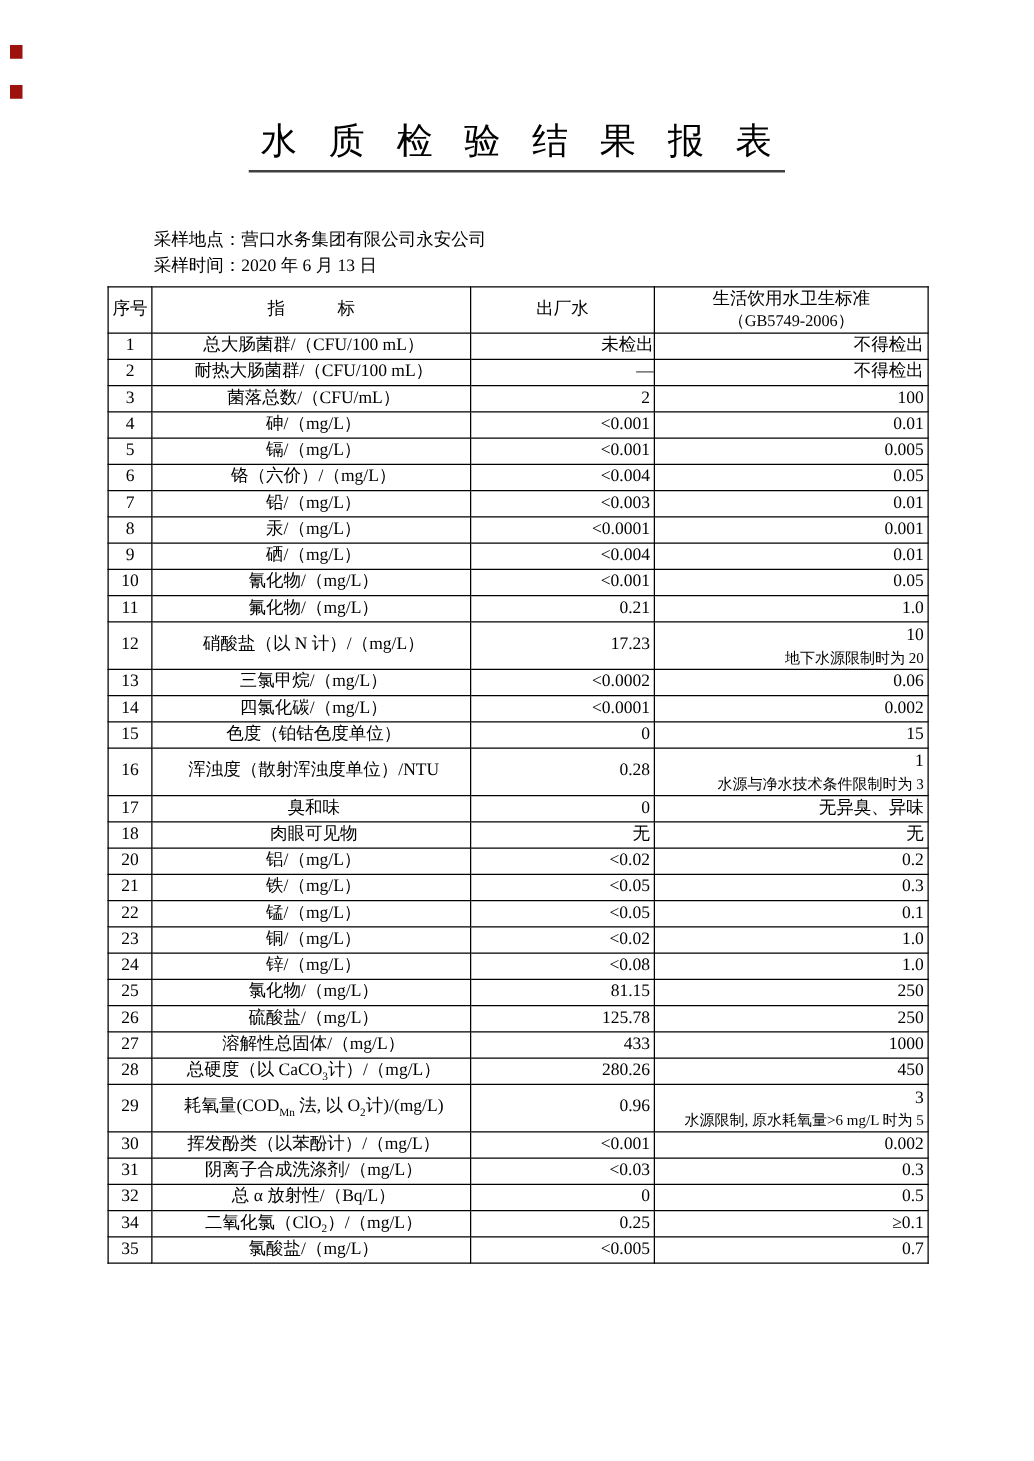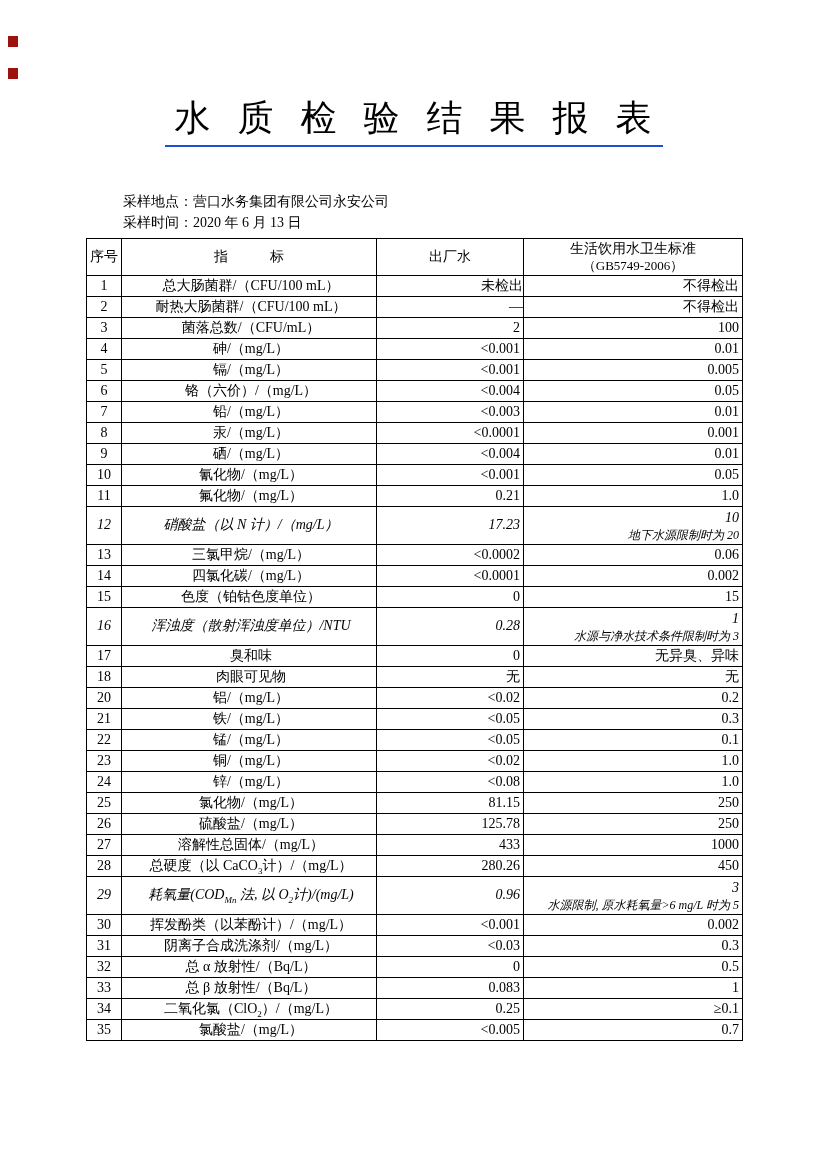--- a/index.html
+++ b/index.html
@@ -16,24 +16,24 @@
     position: absolute;
     width: 10px; height: 11px;
     background: #9e120d;
   }
   #red-mark-1 { left: 8px; top: 36px; }
   #red-mark-2 { left: 8px; top: 68px; }
 
   .title-wrap { text-align: center; padding-top: 95px; }
   .doc-title {
     display: inline-block;
-    font-size: 36px;
+    font-size: 29px;
     letter-spacing: 9px;
     white-space: pre;
-    border-bottom: 2px solid #1d4ed8;
+    border-bottom: 2px solid #404040;
     padding: 0 2px 3px 10px;
     line-height: 1.3;
   }
 
   .meta { margin: 44px 0 0 123px; font-size: 14px; line-height: 21px; font-family: Liberation Serif, serif; }
   .meta div { white-space: pre; }
 
   table.report {
     border-collapse: collapse;
     table-layout: fixed;
@@ -58,21 +58,21 @@
   .report td { height: 20px; line-height: 20px; }
 
   td.c-no  { text-align: center; }
   td.c-ind { text-align: center; padding-left: 4px; white-space: pre; }
   td.c-val { text-align: right; padding-right: 3px; }
   td.c-val.center { padding-right: 0; }
   td.c-std { text-align: right; padding-right: 3px; }
 
   td .std-main { line-height: 19px; padding-top: 1px; }
   td .std-note { font-size: 12px; line-height: 16px; padding-bottom: 1px; text-align: right; }
-  tr.tall td { height: 38px; font-style: italic; }
+  tr.tall td { height: 38px; }
 
   sub { font-size: 9px; line-height: 0; }
 </style>
 </head>
 <body>
 
 <div class="red-mark" id="red-mark-1"></div>
 <div class="red-mark" id="red-mark-2"></div>
 
 <div class="title-wrap">
@@ -292,26 +292,20 @@
         <td class="c-val">&lt;0.03</td>
         <td class="c-std">0.3</td>
       </tr>
       <tr>
         <td class="c-no">32</td>
         <td class="c-ind">总 α 放射性/（Bq/L）</td>
         <td class="c-val">0</td>
         <td class="c-std">0.5</td>
       </tr>
       <tr>
-        <td class="c-no">33</td>
-        <td class="c-ind">总 β 放射性/（Bq/L）</td>
-        <td class="c-val">0.083</td>
-        <td class="c-std">1</td>
-      </tr>
-      <tr>
         <td class="c-no">34</td>
         <td class="c-ind">二氧化氯（ClO<sub>2</sub>）/（mg/L）</td>
         <td class="c-val">0.25</td>
         <td class="c-std">≥0.1</td>
       </tr>
       <tr>
         <td class="c-no">35</td>
         <td class="c-ind">氯酸盐/（mg/L）</td>
         <td class="c-val">&lt;0.005</td>
         <td class="c-std">0.7</td>

